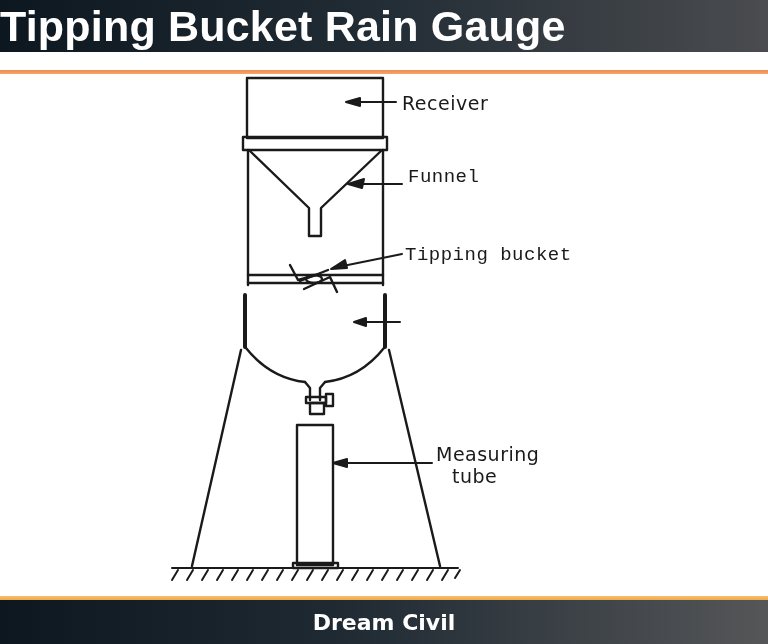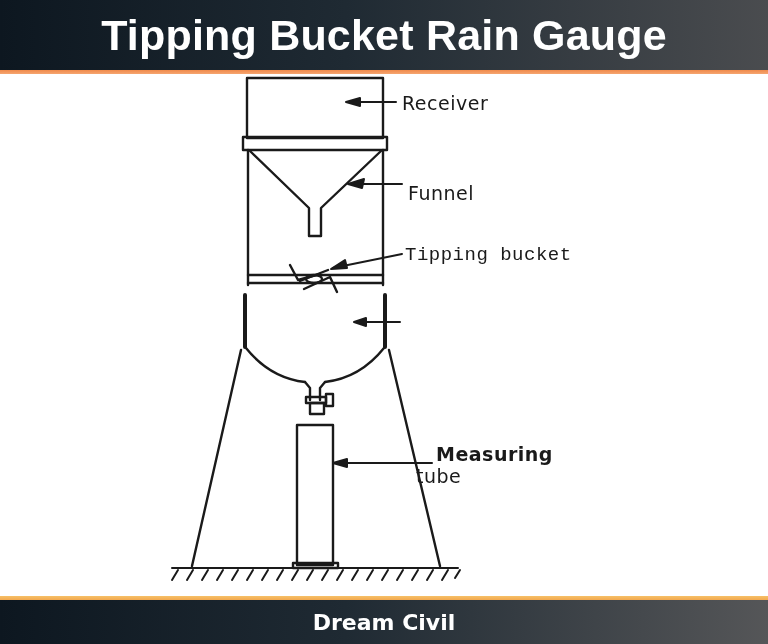--- a/index.html
+++ b/index.html
@@ -1,19 +1,19 @@
 <!DOCTYPE html>
 <html><head>
 <meta charset="utf-8">
 <style>
   html, body { margin:0; padding:0; }
   body { width:768px; height:644px; background:#ffffff; position:relative; overflow:hidden; font-family:"Liberation Sans", sans-serif; }
-  .header { position:absolute; left:0; top:0; width:768px; height:70px;
+  .header { position:absolute; left:0; top:0; width:768px; height:52px;
     background:linear-gradient(90deg,#0d1720 0%,#1f2a33 45%,#4a4c4f 100%);
-    display:flex; align-items:center; justify-content:center; }
+    display:flex; align-items:center; }
   .header-accent { position:absolute; left:0; top:70px; width:768px; height:4px; background:linear-gradient(#f08a4b,#f5a570); }
   .title { color:#ffffff; font-family:"Liberation Sans", sans-serif; font-weight:bold; font-size:43px; letter-spacing:0.2px; }
   .footer-accent { position:absolute; left:0; top:596px; width:768px; height:4px; background:linear-gradient(#f6c067,#f2a84f); }
   .footer { position:absolute; left:0; top:600px; width:768px; height:44px;
     background:linear-gradient(90deg,#0d1720 0%,#1f2a33 45%,#555658 100%);
     display:flex; align-items:center; justify-content:center; }
   .brand { color:#ffffff; font-family:"DejaVu Sans", sans-serif; font-weight:bold; font-size:22px; }
   .diagram { position:absolute; left:0; top:74px; width:672px; height:522px; }
   .lbl { position:absolute; font-family:"DejaVu Sans", sans-serif; font-size:19px; color:#1a1a1a; letter-spacing:0.5px; line-height:22px; }
 </style>
@@ -108,22 +108,22 @@
       <line x1="333" y1="268" x2="402" y2="254"></line>
       <polygon points="331,269 345,260 347,268" fill="#1a1a1a"></polygon>
       <line x1="356" y1="322" x2="400" y2="322"></line>
       <polygon points="354,322 366,318 366,326" fill="#1a1a1a"></polygon>
       <line x1="335" y1="463" x2="432" y2="463"></line>
       <polygon points="333,463 347,459 347,467" fill="#1a1a1a"></polygon>
     </g>
   </svg>
 
   <span class="lbl" style="left:402px; top:18px;">Receiver</span>
-  <span class="lbl" style="left:408px; top:108px;">Funnel</span>
+  <span class="lbl" style="left:408px; top:92px;font-family:Liberation Mono, monospace;">Funnel</span>
   <span class="lbl" style="left:405px; top:170px;font-family:Liberation Mono, monospace;">Tipping bucket</span>
-  <span class="lbl" style="left:436px; top:369px;font-weight:bold;">Measuring</span>
-  <span class="lbl" style="left:416px; top:391px;">tube</span>
+  <span class="lbl" style="left:436px; top:369px;">Measuring</span>
+  <span class="lbl" style="left:452px; top:391px;">tube</span>
 </div>
 
 <div class="footer-accent"></div>
 <div class="footer">
   <span class="brand">Dream Civil</span>
 </div>
 
 </body></html>

